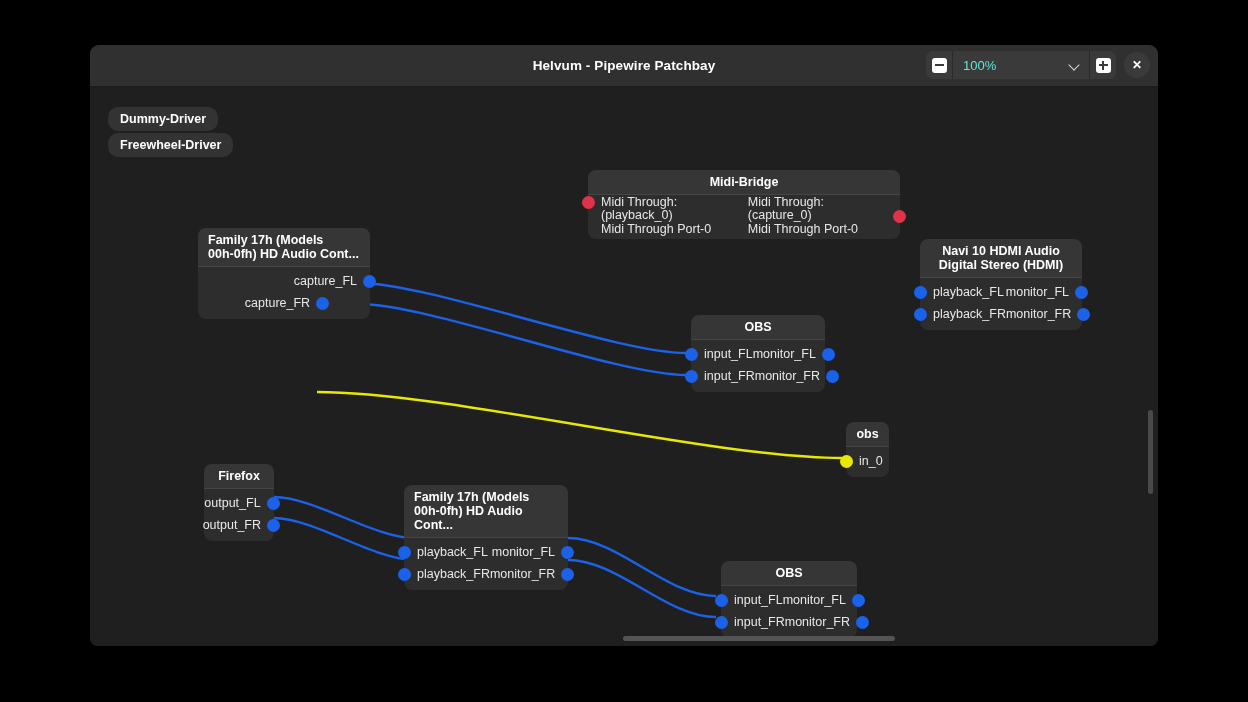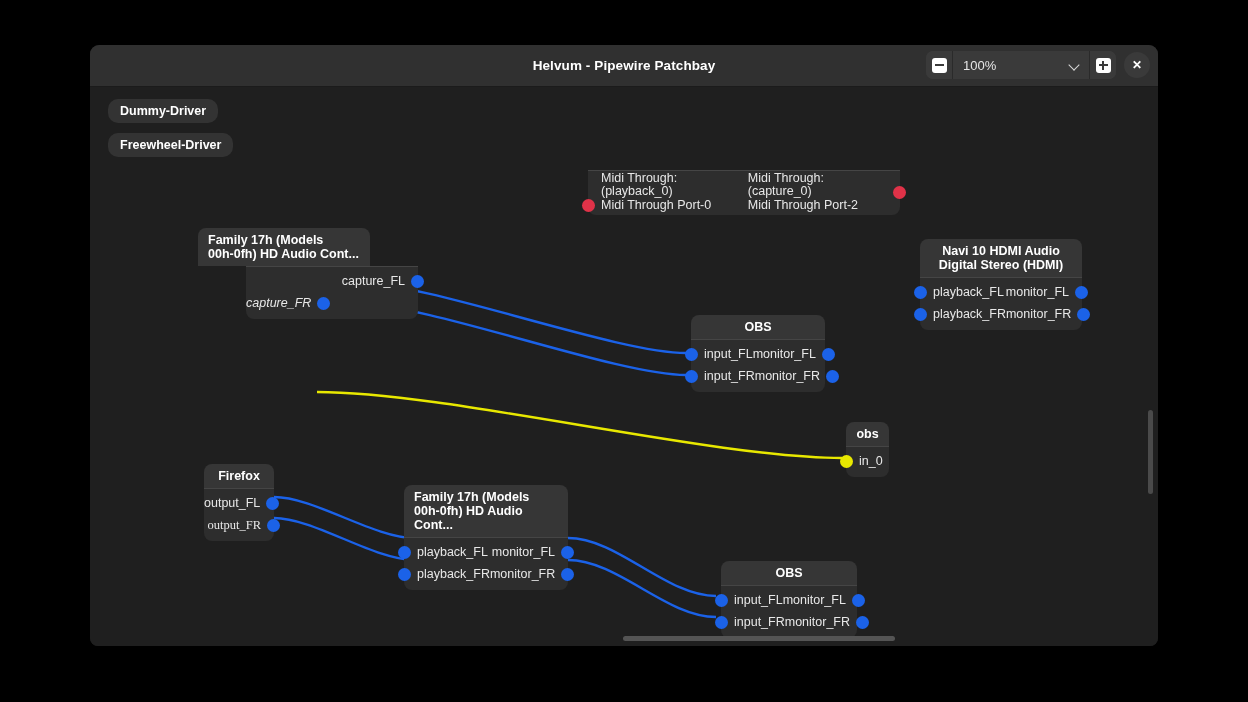--- a/index.html
+++ b/index.html
@@ -108,21 +108,21 @@
     align-items: center;
     justify-content: space-between;
     width: 136px;
     height: 28px;
     padding: 0 8px 0 10px;
     background: #3a3a3a;
     box-sizing: border-box;
     cursor: pointer;
   }
   .zoom-value {
-    color: #e5e5e5;
+    color: #5eead4;
     font-size: 13px;
   }
   .chevron {
     width: 11px;
     height: 11px;
     position: relative;
   }
   .chevron::after {
     content: "";
     position: absolute;
@@ -220,21 +220,21 @@
   .port-dot {
     width: 13px;
     height: 13px;
     border-radius: 50%;
     flex: 0 0 auto;
   }
   .dot-audio { background: #1b62e8; }
   .dot-midi  { background: #e03248; }
   .dot-video { background: #e8e800; }
 
-  .in-group  { display: flex; align-items: flex-end; gap: 6px; }
+  .in-group  { display: flex; align-items: flex-start; gap: 6px; }
   .out-group { display: flex; align-items: center; gap: 6px; justify-content: flex-end; }
 
   
   #hscroll {
     position: absolute;
     left: 533px;
     bottom: 6px;
     width: 272px;
     height: 5px;
     background: #545454;
@@ -295,53 +295,54 @@
 
         <path d="M 184,410 C 224,410 284,451 324,451" fill="none" stroke="#1b62e8" stroke-width="2.4"></path>
 
         <path d="M 184,431 C 224,431 284,473 324,473" fill="none" stroke="#1b62e8" stroke-width="2.4"></path>
 
         <path d="M 478,451 C 528,451 576,509 626,509" fill="none" stroke="#1b62e8" stroke-width="2.4"></path>
 
         <path d="M 478,473 C 528,473 576,530 626,530" fill="none" stroke="#1b62e8" stroke-width="2.4"></path>
       </svg>
 
-      <div class="driver-pill" style="left:18px; top:12px;">Dummy-Driver</div>
+      <div class="driver-pill" style="left:18px; top:20px;">Dummy-Driver</div>
       <div class="driver-pill" style="left:18px; top:46px;">Freewheel-Driver</div>
 
       <div class="node" style="left:108px; top:141px;">
         <div class="node-header left-align" style="width:172px; margin-left:0px;">Family 17h (Models
 00h-0fh) HD Audio Cont...</div>
-        <div class="node-body" style="width:172px;margin-left:48px;">
+        <div class="node-body" style="width:172px;">
           <div class="port-row" style="justify-content:flex-end; padding-right:-6px;">
             <div class="out-group" style="margin-right:-6px;">
               <span class="port-label">capture_FL</span>
               <span class="port-dot dot-audio"></span>
             </div>
           </div>
-          <div class="port-row" style="justify-content:flex-start;font-style:italic;">
+          <div class="port-row" style="justify-content:center;">
             <div class="out-group" style="margin-right:-6px;">
               <span class="port-label">capture_FR</span>
               <span class="port-dot dot-audio"></span>
             </div>
           </div>
         </div>
       </div>
 
       <div class="node" style="left:498px; top:83px;">
+        <div class="node-header" style="width:312px;">Midi-Bridge</div>
         <div class="node-body" style="width:312px; padding-top:5px; padding-bottom:7px;">
           <div class="port-row" style="height:32px; justify-content:space-between;">
             <div class="in-group" style="margin-left:-6px;">
               <span class="port-dot dot-midi"></span>
               <span class="port-label two-line">Midi Through:(playback_0)
 Midi Through Port-0</span>
             </div>
             <div class="out-group" style="margin-right:-6px;">
               <span class="port-label two-line">Midi Through:(capture_0)
-Midi Through Port-2</span>
+Midi Through Port-0</span>
               <span class="port-dot dot-midi"></span>
             </div>
           </div>
         </div>
       </div>
 
       <div class="node" style="left:601px; top:228px;">
         <div class="node-header" style="width:134px;">OBS</div>
         <div class="node-body" style="width:134px;">
           <div class="port-row" style="justify-content:space-between;">
@@ -403,27 +404,27 @@
               <span class="port-dot dot-video"></span>
               <span class="port-label">in_0</span>
             </div>
           </div>
         </div>
       </div>
 
       <div class="node" style="left:114px; top:377px;">
         <div class="node-header" style="width:70px;text-align:center;">Firefox</div>
         <div class="node-body" style="width:70px;">
-          <div class="port-row" style="justify-content:flex-start;">
+          <div class="port-row" style="justify-content:center;">
             <div class="out-group" style="margin-right:-6px;">
               <span class="port-label">output_FL</span>
               <span class="port-dot dot-audio"></span>
             </div>
           </div>
-          <div class="port-row" style="justify-content:flex-end;font-family:Liberation Serif, serif;">
+          <div class="port-row" style="justify-content:flex-end;">
             <div class="out-group" style="margin-right:-6px;">
               <span class="port-label">output_FR</span>
               <span class="port-dot dot-audio"></span>
             </div>
           </div>
         </div>
       </div>
 
       <div class="node" style="left:314px; top:398px;">
         <div class="node-header left-align" style="width:164px;">Family 17h (Models

